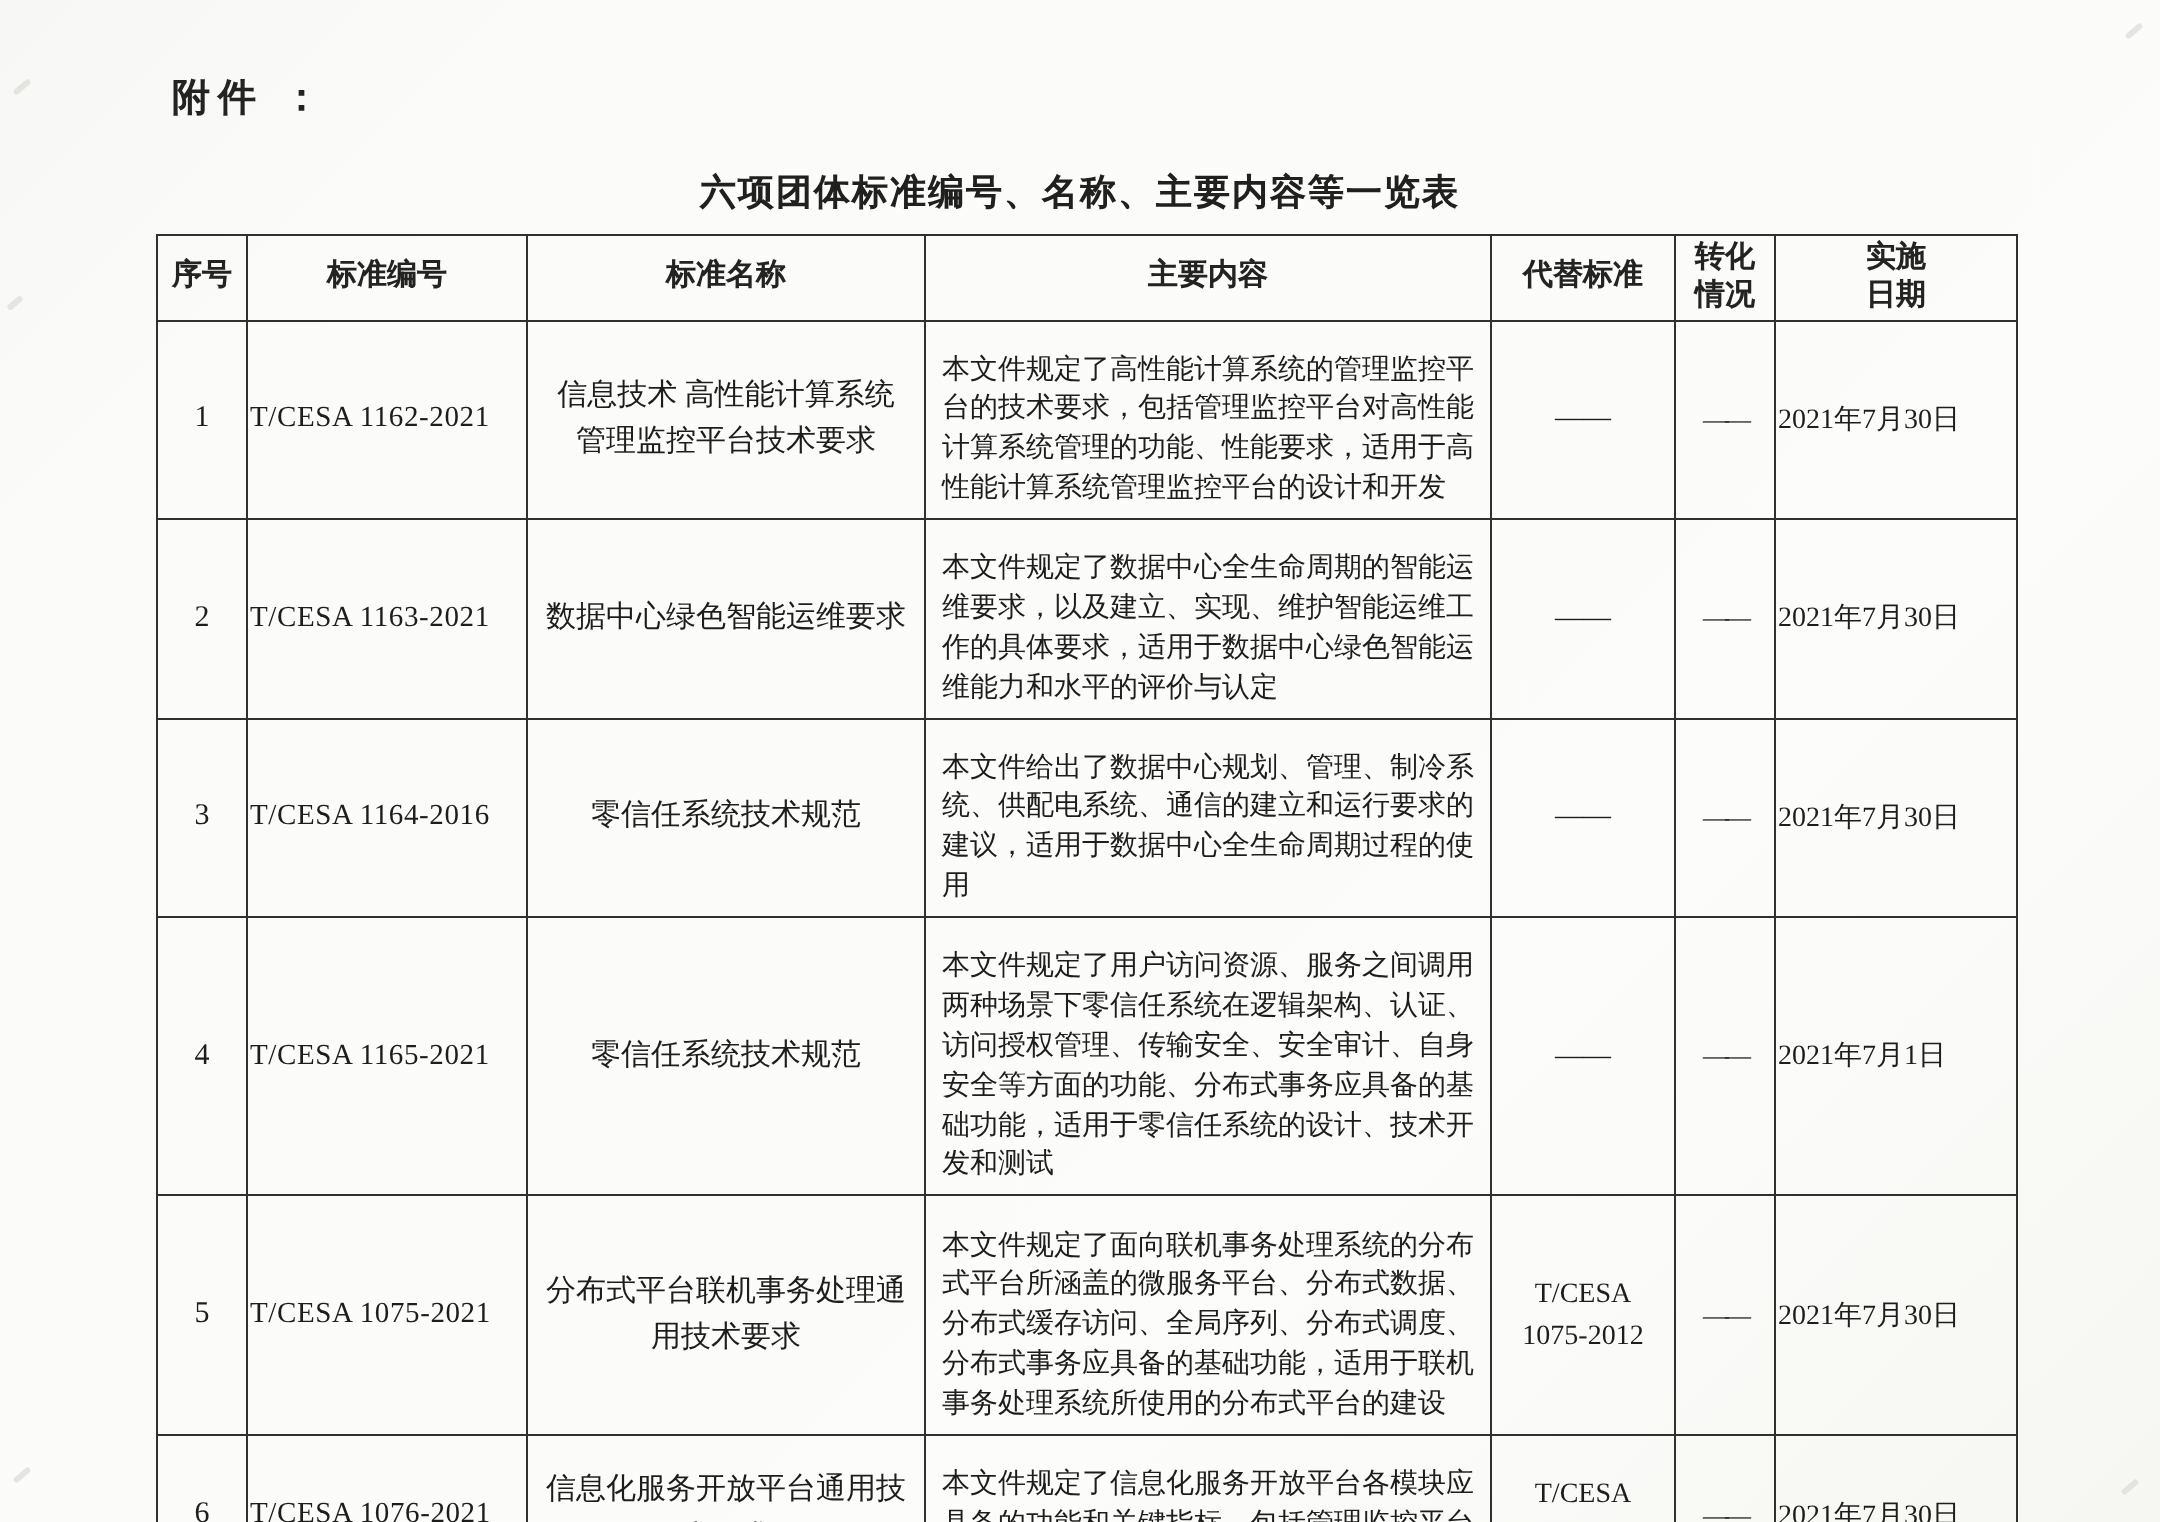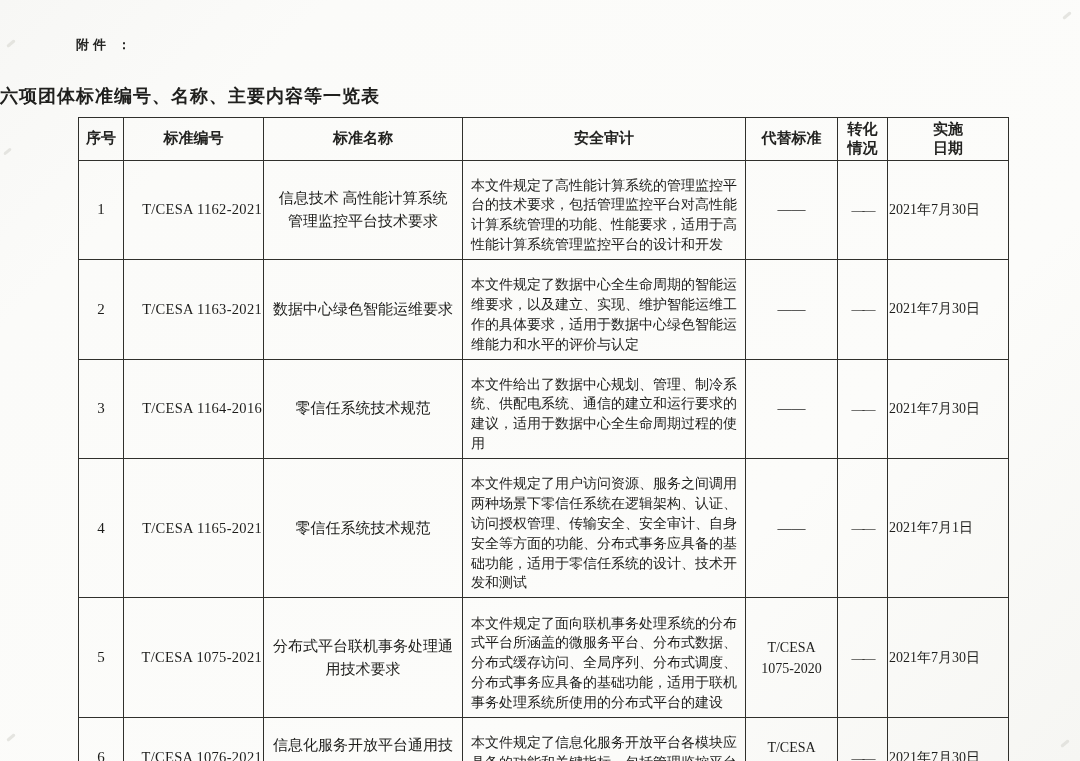--- a/index.html
+++ b/index.html
@@ -18,33 +18,34 @@
     font-family: "Liberation Serif", "DejaVu Serif", serif;
   }
   .scan-mark {
     position: absolute;
     background: #dcdcd6;
     border-radius: 2px;
     opacity: .7;
   }
   .attachment-label {
     position: absolute;
-    left: 76px;
+    left: 86px;
     top: 36px;
     font-family: Liberation Sans, sans-serif;
     font-weight: 700;
-    font-size: 13px;
+    font-size: 19px;
     letter-spacing: 4px;
     color: #232321;
   }
   .doc-title {
     position: absolute;
     left: 0;
     right: 0;
     top: 84px;
+    text-align: center;
     font-family: Liberation Serif, serif;
     font-weight: 700;
     font-size: 18px;
     letter-spacing: 1px;
     color: #20201e;
   }
   table.standards {
     position: absolute;
     left: 78px;
     top: 117px;
@@ -66,21 +67,21 @@
     white-space: pre-line;
     line-height: 1.25;
     color: #232321;
     padding: 2px;
   }
   .c-seq {
     text-align: center;
     font-size: 15px;
   }
   .c-code {
-    text-align: right;
+    text-align: left;
     font-size: 14.5px;
     letter-spacing: .3px;
     white-space: nowrap;
   }
   .c-name {
     text-align: center;
     padding: 4px 9px;
     font-size: 15px;
     line-height: 1.55;
   }
@@ -131,21 +132,21 @@
       <col style="width:92px">
       <col style="width:50px">
       <col style="width:121px">
     </colgroup>
 
     <tbody>
         <tr style="height:41px;">
       <th>序号</th>
       <th>标准编号</th>
       <th>标准名称</th>
-      <th>安全审计</th>
+      <th>主要内容</th>
       <th>代替标准</th>
       <th>转化
 情况</th>
       <th>实施
 日期</th>
     </tr>
 
     <tr style="height:99px;">
       <td class="c-seq">1</td>
       <td class="c-code">T/CESA 1162-2021</td>
@@ -184,21 +185,21 @@
       <td class="c-replaces">——</td>
       <td class="c-conv">——</td>
       <td class="c-date">2021年7月1日</td>
     </tr>
 
     <tr style="height:120px;">
       <td class="c-seq">5</td>
       <td class="c-code">T/CESA 1075-2021</td>
       <td class="c-name">分布式平台联机事务处理通用技术要求</td>
       <td class="c-content">本文件规定了面向联机事务处理系统的分布式平台所涵盖的微服务平台、分布式数据、分布式缓存访问、全局序列、分布式调度、分布式事务应具备的基础功能，适用于联机事务处理系统所使用的分布式平台的建设</td>
-      <td class="c-replaces">T/CESA 1075-2020</td>
+      <td class="c-replaces">T/CESA 1075-2012</td>
       <td class="c-conv">——</td>
       <td class="c-date">2021年7月30日</td>
     </tr>
 
     <tr style="height:61px;">
       <td class="c-seq">6</td>
       <td class="c-code">T/CESA 1076-2021</td>
       <td class="c-name">信息化服务开放平台通用技术要求</td>
       <td class="c-content">本文件规定了信息化服务开放平台各模块应具备的功能和关键指标，包括管理监控平台对高性能计算系统管理的功能</td>
       <td class="c-replaces">T/CESA 1076-2020</td>

